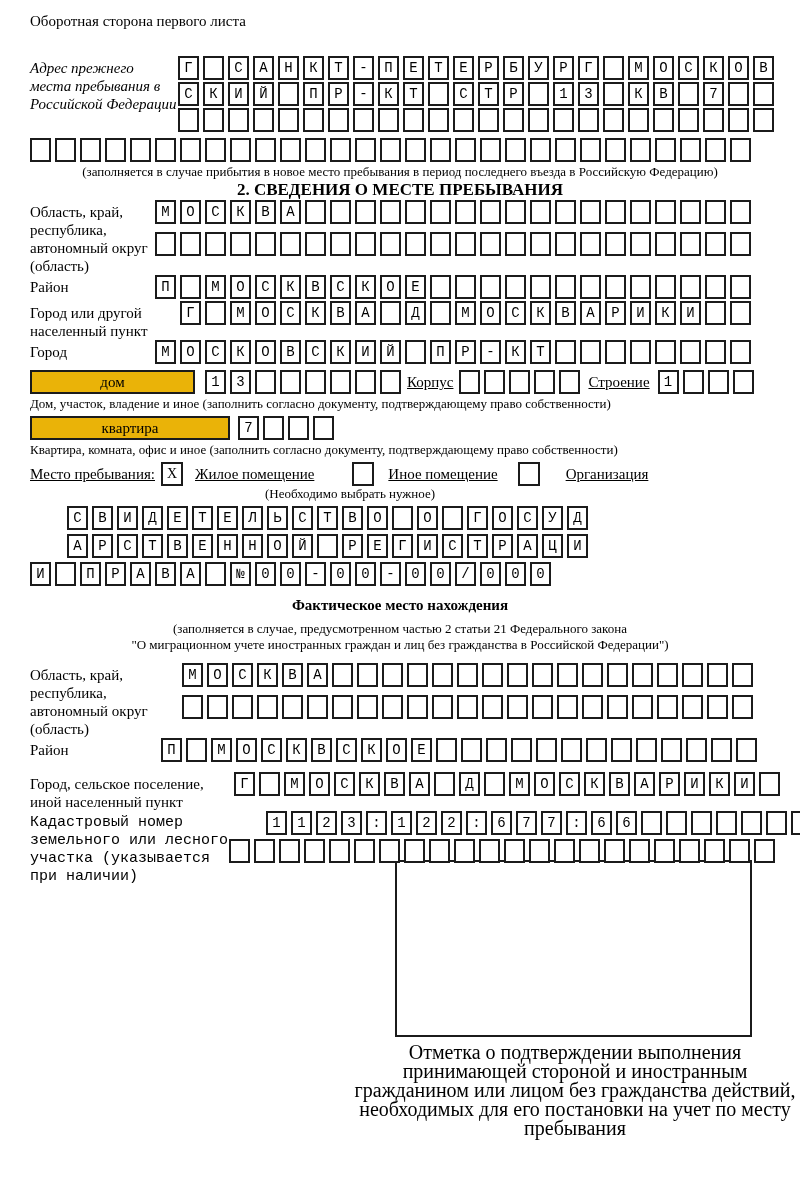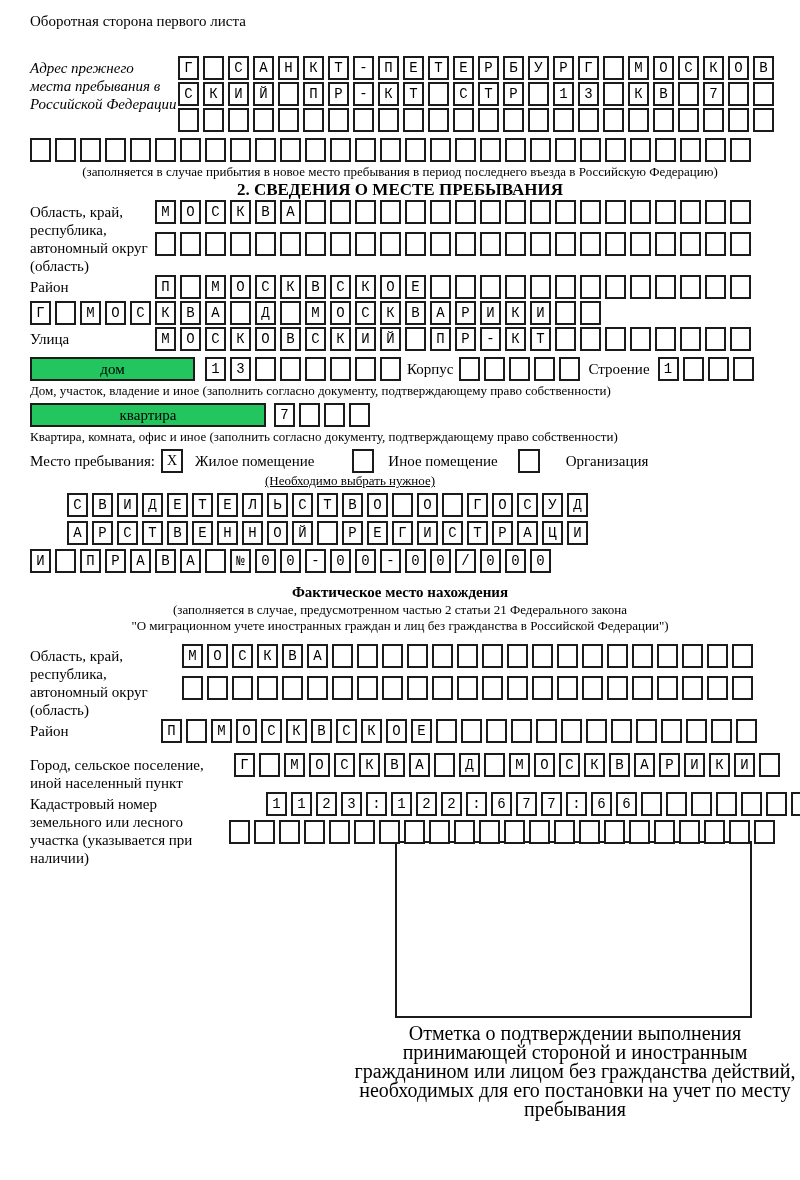--- a/index.html
+++ b/index.html
@@ -6,35 +6,35 @@
   body{
     width:800px;height:1180px;background:#ffffff;color:#000;
     font-family:"Liberation Serif",serif;
     position:relative;overflow:hidden;
   }
   .page{padding:12px 30px 0 30px;}
   .note{font-size:15px;text-align:left;padding-right:38px;line-height:18px;}
   .row{display:flex;align-items:flex-start;}
   .lblcol{font-size:15px;line-height:18px;padding-top:3px;flex:none;}
   .w125{width:125px;} .w131{width:131px;} .w148{width:148px;font-style:italic;} .w150{width:150px;}
-  .w152{width:152px;} .w199{width:199px;} .w204{width:204px;} .w215{width:215px;}
+  .w152{width:152px;} .w199{width:199px;font-family:Liberation Mono, monospace;} .w204{width:204px;} .w215{width:215px;}
   .cells{white-space:nowrap;flex:none;}
   .cellrow{height:24px;margin-bottom:2px;font-family:Liberation Mono, monospace;}
   .cell{
     display:inline-block;box-sizing:border-box;width:21px;height:24px;
     border:2px solid #1b1b1b;margin-right:4px;text-align:center;
     font-size:14px;line-height:20px;background:#fff;vertical-align:top;
   }
   .gap8{margin-bottom:8px;}
   .gap4{margin-bottom:4px;padding-left:37px;}
   .wide-box{
     box-sizing:border-box;height:24px;border:2px solid #1b1b1b;
-    text-align:center;font-size:15px;line-height:20px;flex:none;background:#22c55e;
+    text-align:center;font-size:15px;line-height:20px;flex:none;background:#eab308;
   }
-  .inline-lbl{font-size:15px;line-height:18px;padding-top:3px;flex:none;}
+  .inline-lbl{font-size:15px;line-height:18px;padding-top:3px;flex:none;text-decoration:underline;}
   .caption{font-size:13px;text-align:center;line-height:16px;}
   .caption-left{font-size:13px;line-height:16px;}
   .sec-title{text-align:center;font-weight:bold;font-size:17px;line-height:20px;}
   .sub-title{text-align:center;font-weight:bold;font-size:15px;line-height:19px;}
   .checkbox{
     display:inline-block;box-sizing:border-box;width:22px;height:24px;
     border:2px solid #1b1b1b;text-align:center;font-size:14px;line-height:20px;
     background:#fff;flex:none;
   }
   .stamp-box{
@@ -75,65 +75,66 @@
       <div class="cellrow"><span class="cell"></span><span class="cell"></span><span class="cell"></span><span class="cell"></span><span class="cell"></span><span class="cell"></span><span class="cell"></span><span class="cell"></span><span class="cell"></span><span class="cell"></span><span class="cell"></span><span class="cell"></span><span class="cell"></span><span class="cell"></span><span class="cell"></span><span class="cell"></span><span class="cell"></span><span class="cell"></span><span class="cell"></span><span class="cell"></span><span class="cell"></span><span class="cell"></span><span class="cell"></span><span class="cell"></span></div>
     </div>
   </div>
 
   <div class="row">
     <div class="lblcol w125">Район</div>
     <div class="cells cellrow"><span class="cell">П</span><span class="cell"></span><span class="cell">М</span><span class="cell">О</span><span class="cell">С</span><span class="cell">К</span><span class="cell">В</span><span class="cell">С</span><span class="cell">К</span><span class="cell">О</span><span class="cell">Е</span><span class="cell"></span><span class="cell"></span><span class="cell"></span><span class="cell"></span><span class="cell"></span><span class="cell"></span><span class="cell"></span><span class="cell"></span><span class="cell"></span><span class="cell"></span><span class="cell"></span><span class="cell"></span><span class="cell"></span></div>
   </div>
 
   <div class="row">
+    <div class="lblcol w150">Город или другой населенный пункт</div>
     <div class="cells cellrow"><span class="cell">Г</span><span class="cell"></span><span class="cell">М</span><span class="cell">О</span><span class="cell">С</span><span class="cell">К</span><span class="cell">В</span><span class="cell">А</span><span class="cell"></span><span class="cell">Д</span><span class="cell"></span><span class="cell">М</span><span class="cell">О</span><span class="cell">С</span><span class="cell">К</span><span class="cell">В</span><span class="cell">А</span><span class="cell">Р</span><span class="cell">И</span><span class="cell">К</span><span class="cell">И</span><span class="cell"></span><span class="cell"></span></div>
   </div>
 
   <div class="row">
-    <div class="lblcol w125">Улица</div>
+    <div class="lblcol w125">Город</div>
     <div class="cells cellrow"><span class="cell">М</span><span class="cell">О</span><span class="cell">С</span><span class="cell">К</span><span class="cell">О</span><span class="cell">В</span><span class="cell">С</span><span class="cell">К</span><span class="cell">И</span><span class="cell">Й</span><span class="cell"></span><span class="cell">П</span><span class="cell">Р</span><span class="cell">-</span><span class="cell">К</span><span class="cell">Т</span><span class="cell"></span><span class="cell"></span><span class="cell"></span><span class="cell"></span><span class="cell"></span><span class="cell"></span><span class="cell"></span><span class="cell"></span></div>
   </div>
 
   <div class="row mt4">
     <div class="wide-box" style="width:165px;margin-right:10px;">дом</div>
     <div class="cells cellrow"><span class="cell">1</span><span class="cell">3</span><span class="cell"></span><span class="cell"></span><span class="cell"></span><span class="cell"></span><span class="cell"></span><span class="cell"></span></div>
     <div class="inline-lbl" style="margin:0 6px 0 2px;">Корпус</div>
     <div class="cells cellrow"><span class="cell"></span><span class="cell"></span><span class="cell"></span><span class="cell"></span><span class="cell"></span></div>
     <div class="inline-lbl" style="margin:0 8px 0 4px;">Строение</div>
     <div class="cells cellrow"><span class="cell">1</span><span class="cell"></span><span class="cell"></span><span class="cell"></span></div>
   </div>
   <div class="caption-left">Дом, участок, владение и иное (заполнить согласно документу, подтверждающему право собственности)</div>
 
   <div class="row mt4">
-    <div class="wide-box" style="width:236px;margin-right:8px;">квартира</div>
+    <div class="wide-box" style="width:200px;margin-right:8px;">квартира</div>
     <div class="cells cellrow"><span class="cell">7</span><span class="cell"></span><span class="cell"></span><span class="cell"></span></div>
   </div>
   <div class="caption-left">Квартира, комната, офис и иное (заполнить согласно документу, подтверждающему право собственности)</div>
 
   <div class="row mt4">
     <div class="inline-lbl">Место пребывания:</div>
     <span class="checkbox" style="margin-left:6px;">X</span>
     <div class="inline-lbl" style="margin-left:12px;">Жилое помещение</div>
     <span class="checkbox" style="margin-left:38px;"></span>
     <div class="inline-lbl" style="margin-left:14px;">Иное помещение</div>
     <span class="checkbox" style="margin-left:20px;"></span>
     <div class="inline-lbl" style="margin-left:26px;">Организация</div>
   </div>
-  <div class="caption-left" style="margin-left:235px;text-decoration:underline;">(Необходимо выбрать нужное)</div>
+  <div class="caption-left" style="margin-left:235px;">(Необходимо выбрать нужное)</div>
 
   <div class="row mt4">
     <div class="cells">
       <div class="cellrow gap4"><span class="cell">С</span><span class="cell">В</span><span class="cell">И</span><span class="cell">Д</span><span class="cell">Е</span><span class="cell">Т</span><span class="cell">Е</span><span class="cell">Л</span><span class="cell">Ь</span><span class="cell">С</span><span class="cell">Т</span><span class="cell">В</span><span class="cell">О</span><span class="cell"></span><span class="cell">О</span><span class="cell"></span><span class="cell">Г</span><span class="cell">О</span><span class="cell">С</span><span class="cell">У</span><span class="cell">Д</span></div>
       <div class="cellrow gap4"><span class="cell">А</span><span class="cell">Р</span><span class="cell">С</span><span class="cell">Т</span><span class="cell">В</span><span class="cell">Е</span><span class="cell">Н</span><span class="cell">Н</span><span class="cell">О</span><span class="cell">Й</span><span class="cell"></span><span class="cell">Р</span><span class="cell">Е</span><span class="cell">Г</span><span class="cell">И</span><span class="cell">С</span><span class="cell">Т</span><span class="cell">Р</span><span class="cell">А</span><span class="cell">Ц</span><span class="cell">И</span></div>
       <div class="cellrow"><span class="cell">И</span><span class="cell"></span><span class="cell">П</span><span class="cell">Р</span><span class="cell">А</span><span class="cell">В</span><span class="cell">А</span><span class="cell"></span><span class="cell">№</span><span class="cell">0</span><span class="cell">0</span><span class="cell">-</span><span class="cell">0</span><span class="cell">0</span><span class="cell">-</span><span class="cell">0</span><span class="cell">0</span><span class="cell">/</span><span class="cell">0</span><span class="cell">0</span><span class="cell">0</span></div>
     </div>
   </div>
 
   <div class="sub-title mt8">Фактическое место нахождения</div>
-  <div class="caption" style="">(заполняется в случае, предусмотренном частью 2 статьи 21 Федерального закона</div>
+  <div class="caption" style="margin-top:6px;">(заполняется в случае, предусмотренном частью 2 статьи 21 Федерального закона</div>
   <div class="caption">"О миграционном учете иностранных граждан и лиц без гражданства в Российской Федерации")</div>
 
   <div class="row mt10">
     <div class="lblcol w152">Область, край, республика, автономный округ (область)</div>
     <div class="cells">
       <div class="cellrow gap8"><span class="cell">М</span><span class="cell">О</span><span class="cell">С</span><span class="cell">К</span><span class="cell">В</span><span class="cell">А</span><span class="cell"></span><span class="cell"></span><span class="cell"></span><span class="cell"></span><span class="cell"></span><span class="cell"></span><span class="cell"></span><span class="cell"></span><span class="cell"></span><span class="cell"></span><span class="cell"></span><span class="cell"></span><span class="cell"></span><span class="cell"></span><span class="cell"></span><span class="cell"></span><span class="cell"></span></div>
       <div class="cellrow"><span class="cell"></span><span class="cell"></span><span class="cell"></span><span class="cell"></span><span class="cell"></span><span class="cell"></span><span class="cell"></span><span class="cell"></span><span class="cell"></span><span class="cell"></span><span class="cell"></span><span class="cell"></span><span class="cell"></span><span class="cell"></span><span class="cell"></span><span class="cell"></span><span class="cell"></span><span class="cell"></span><span class="cell"></span><span class="cell"></span><span class="cell"></span><span class="cell"></span><span class="cell"></span></div>
     </div>
   </div>
 

